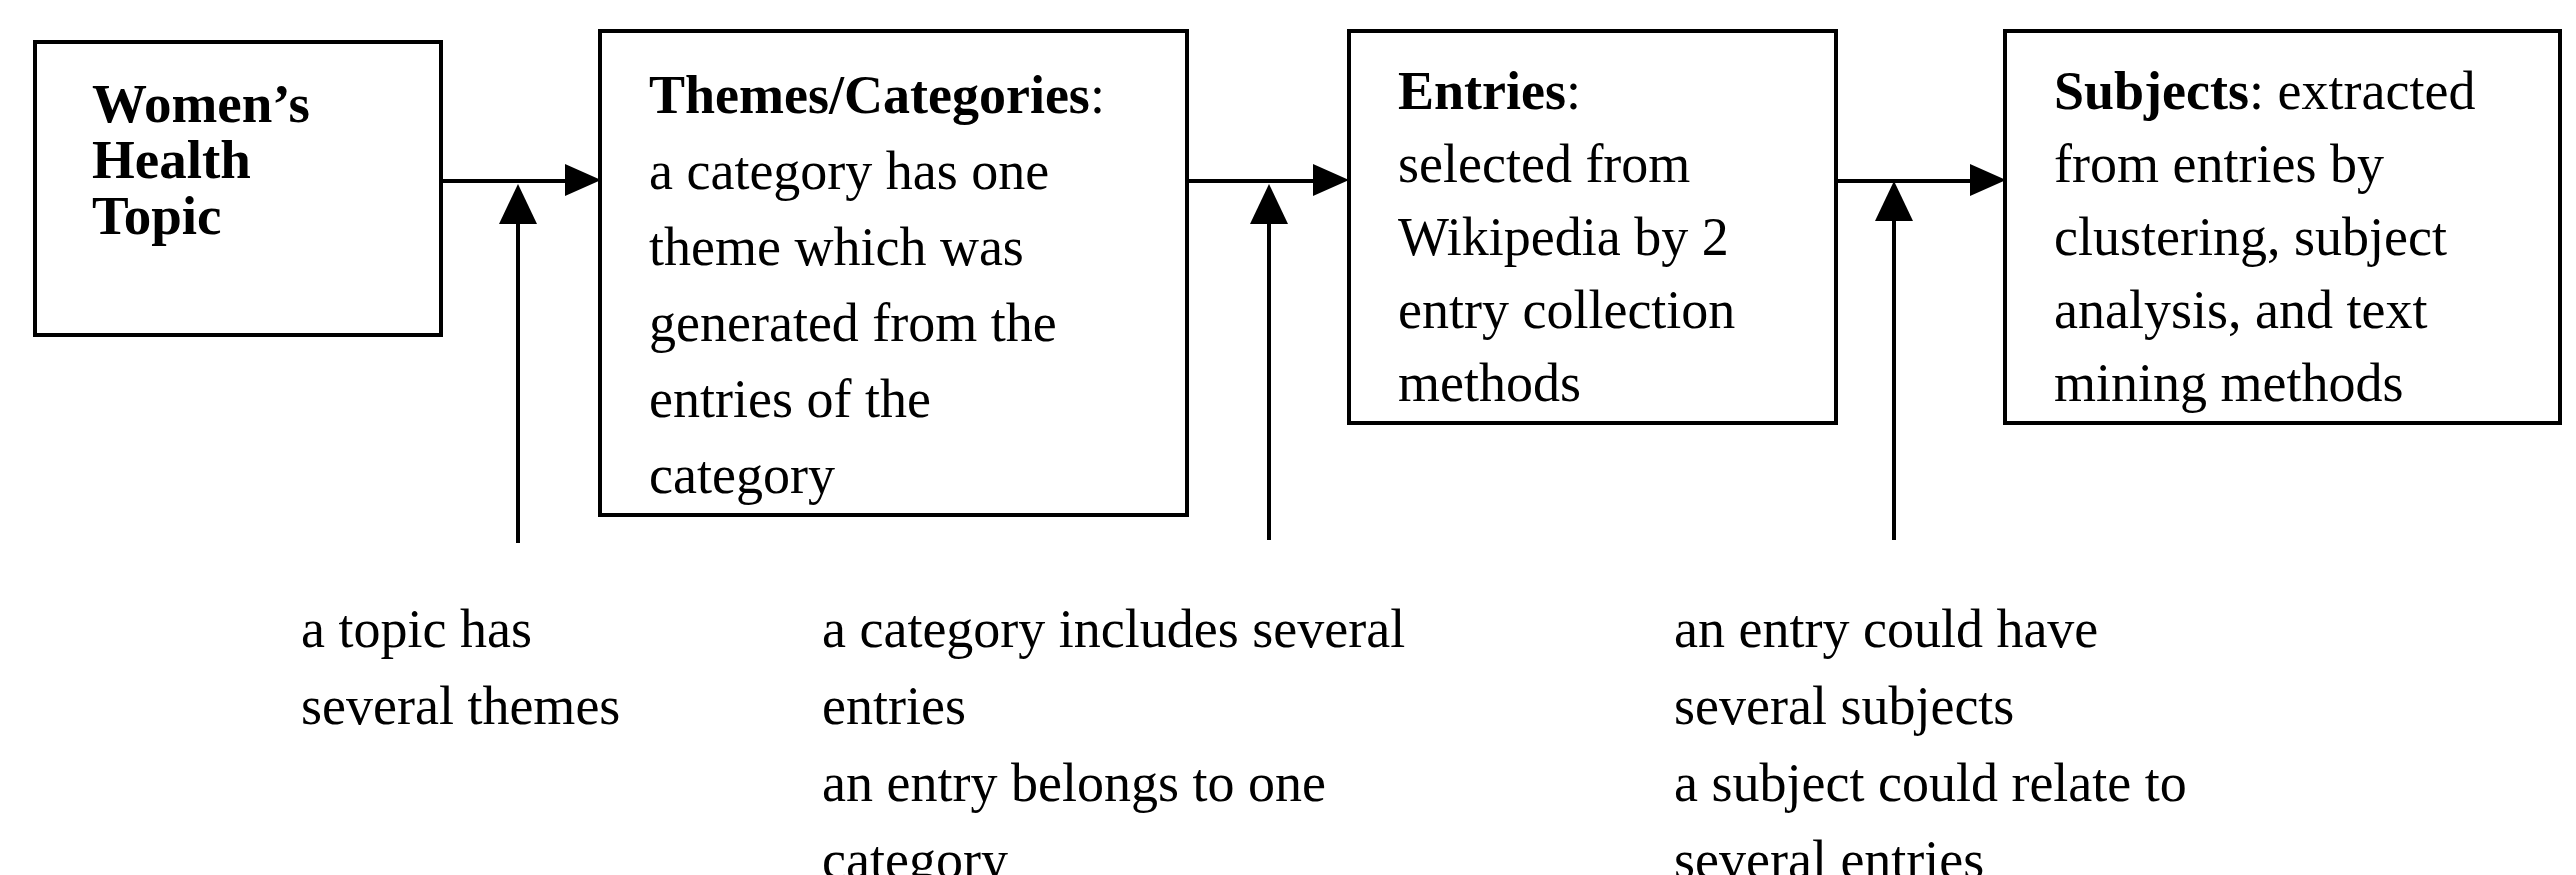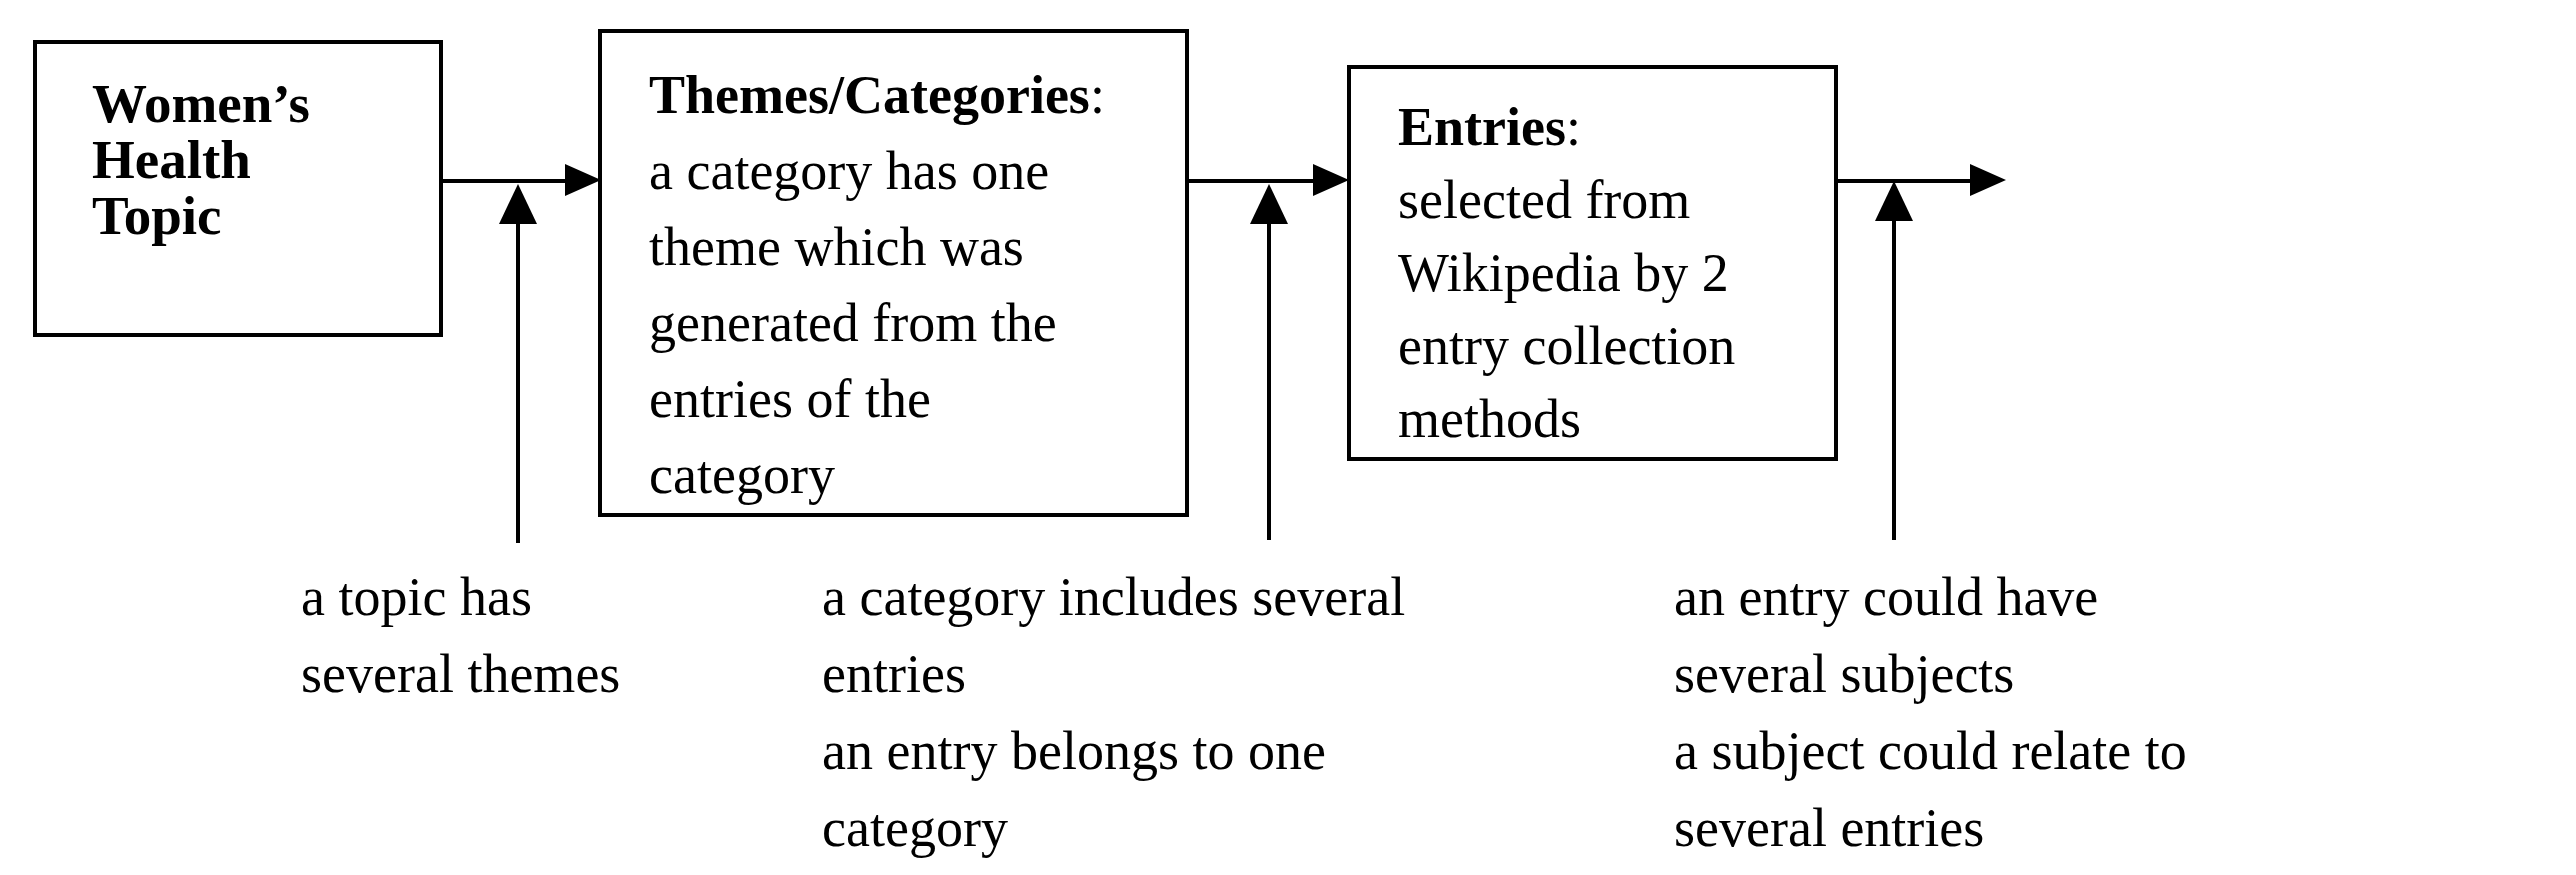--- a/index.html
+++ b/index.html
@@ -67,20 +67,21 @@
   }
   .varrow .shaft{
     position:absolute;left:17.3px;top:36px;bottom:0;width:4.2px;
     background:var(--line-color);
   }
   .edge-label{
     position:absolute;
     font-size:54px;
     line-height:77px;
     white-space:pre-line;
+    margin-top:32px;
   }
 </style>
 </head>
 <body>
 
 <div id="canvas">
 
   <div class="box box1" style="left:33px;top:40px;width:410px;height:297px;">
     <div class="box-text">
       <span class="box-title">Women’s
@@ -94,30 +95,39 @@
     <div class="box-text">
       <span class="box-title">Themes/Categories</span><span class="box-suffix">:</span>
       <div class="box-body">a category has one
 theme which was
 generated from the
 entries of the
 category</div>
     </div>
   </div>
 
-  <div class="box box3" style="left:1347px;top:29px;width:491px;height:396px;margin-top:36px;">
+  <div class="box box3" style="left:1347px;top:29px;width:491px;height:396px;">
     <div class="box-text">
       <span class="box-title">Entries</span><span class="box-suffix">:</span>
       <div class="box-body">selected from
 Wikipedia by 2
 entry collection
 methods</div>
     </div>
   </div>
 
+  <div class="box box4" style="left:2003px;top:29px;width:559px;height:396px;">
+    <div class="box-text">
+      <span class="box-title">Subjects</span><span class="box-suffix">: extracted</span>
+      <div class="box-body">from entries by
+clustering, subject
+analysis, and text
+mining methods</div>
+    </div>
+  </div>
 
   <div class="harrow" style="left:443px;top:164px;width:158px;">
     <div class="shaft"></div>
     <div class="head"></div>
   </div>
   <div class="harrow" style="left:1188px;top:164px;width:161px;">
     <div class="shaft"></div>
     <div class="head"></div>
   </div>
   <div class="harrow" style="left:1837px;top:164px;width:169px;">

